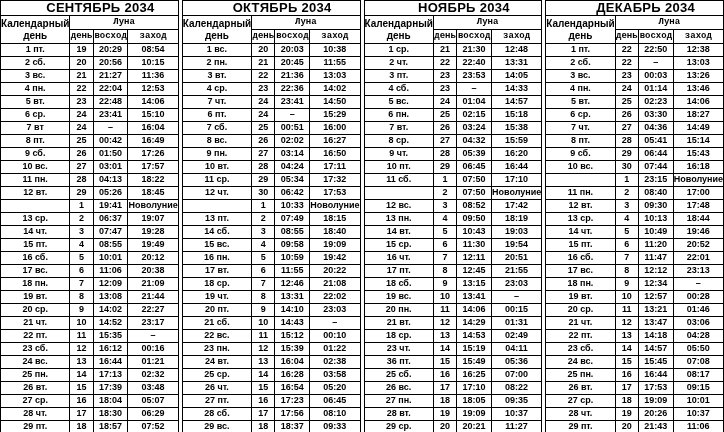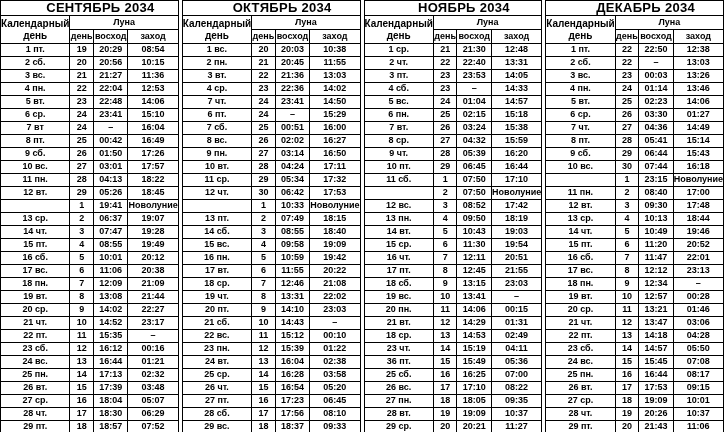--- a/index.html
+++ b/index.html
@@ -46,20 +46,21 @@
     letter-spacing: 0.3px;
     padding-left: 22px;
   }
   table.month th.cal-day {
     white-space: normal;
     font-size: 10px;
     line-height: 1.15;
   }
   table.month th.sub {
     height: 13px;
+    font-family: Liberation Mono, monospace;
   }
   table.month td {
     height: 12px;
   }
   col.c-date { width: 37%; }
   col.c-mday { width: 14%; }
   col.c-rise { width: 21%; }
   col.c-set  { width: 28%; }
 </style>
 </head>
@@ -731,21 +732,21 @@
         <tr>
           <td>5 вт.</td>
           <td>25</td>
           <td>02:23</td>
           <td>14:06</td>
         </tr>
         <tr>
           <td>6 ср.</td>
           <td>26</td>
           <td>03:30</td>
-          <td>01:27</td>
+          <td>18:27</td>
         </tr>
         <tr>
           <td>7 чт.</td>
           <td>27</td>
           <td>04:36</td>
           <td>14:49</td>
         </tr>
         <tr>
           <td>8 пт.</td>
           <td>28</td>

